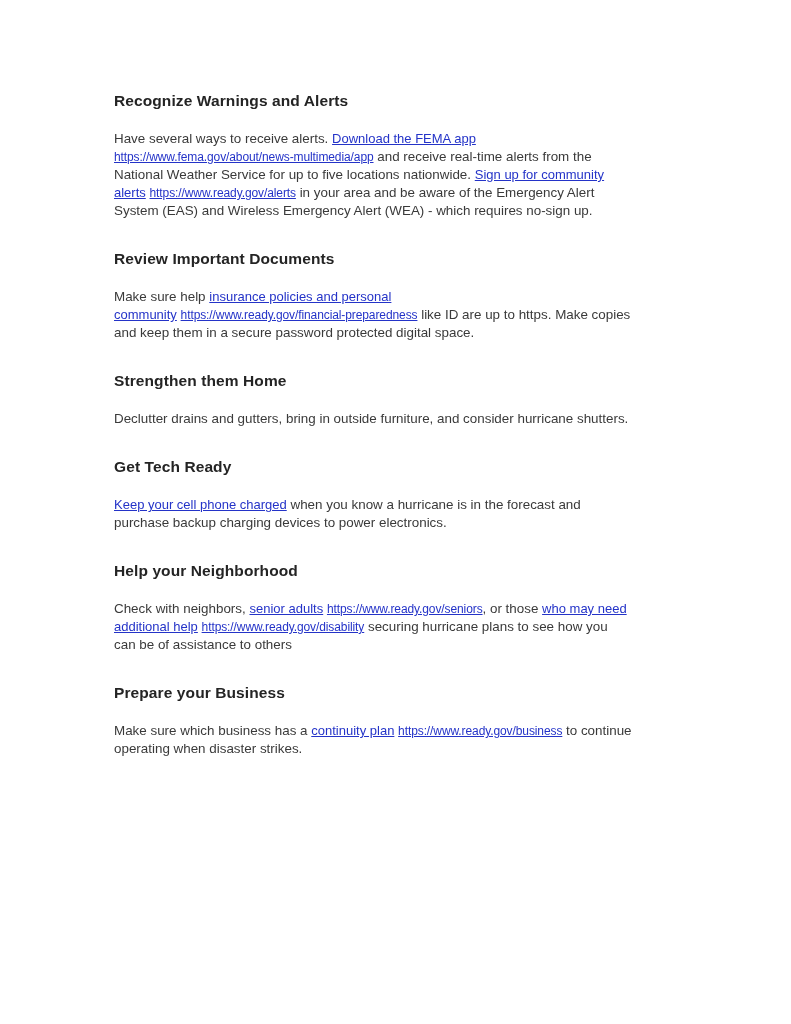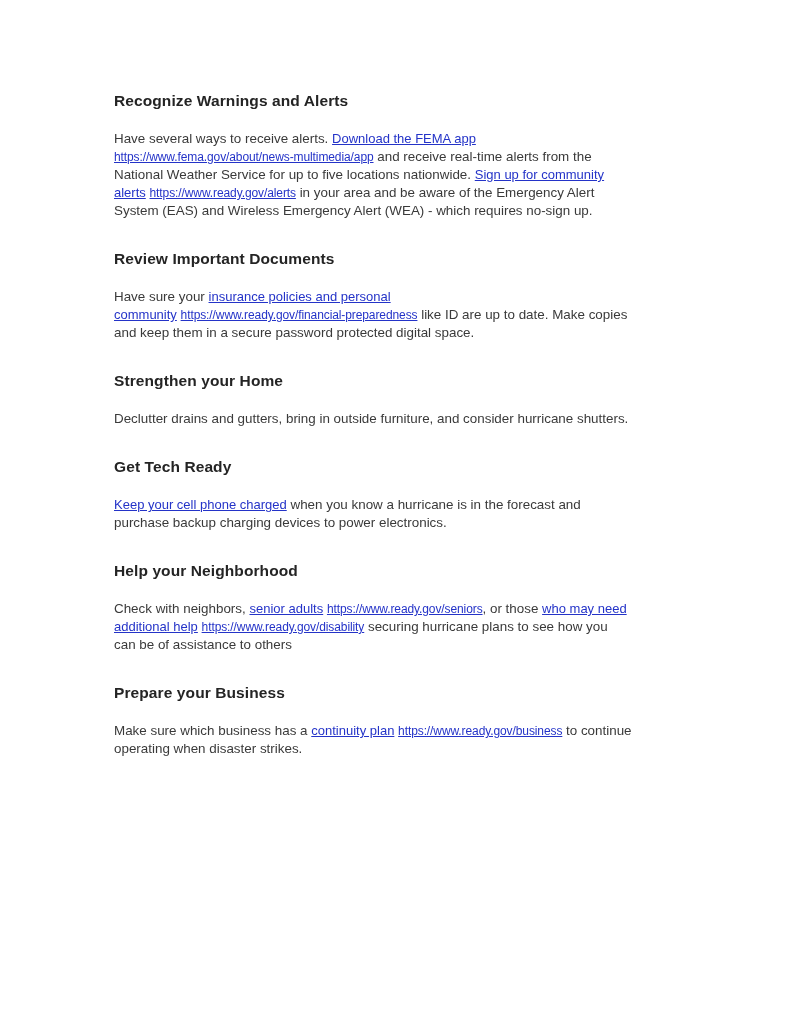--- a/index.html
+++ b/index.html
@@ -58,24 +58,24 @@
 <body>
 
 <div class="page">
   <div class="content">
       <section class="doc-section">
         <h2 class="heading">Recognize Warnings and Alerts</h2>
         <p class="para"><span>Have several ways to receive alerts. </span><a href="#" class="text-link">Download the FEMA app</a><br><a href="#" class="url-link">https://www.fema.gov/about/news-multimedia/app</a><span> and receive real-time alerts from the</span><br><span>National Weather Service for up to five locations nationwide. </span><a href="#" class="text-link">Sign up for community</a><br><a href="#" class="text-link">alerts</a><span> </span><a href="#" class="url-link">https://www.ready.gov/alerts</a><span> in your area and be aware of the Emergency Alert</span><br><span>System (EAS) and Wireless Emergency Alert (WEA) - which requires no-sign up.</span></p>
       </section>
       <section class="doc-section">
         <h2 class="heading">Review Important Documents</h2>
-        <p class="para"><span>Have sure your </span><a href="#" class="text-link">insurance policies and personal</a><br><a href="#" class="text-link">community</a><span> </span><a href="#" class="url-link">https://www.ready.gov/financial-preparedness</a><span> like ID are up to date. Make copies</span><br><span>and keep them in a secure password protected digital space.</span></p>
+        <p class="para"><span>Make sure help </span><a href="#" class="text-link">insurance policies and personal</a><br><a href="#" class="text-link">community</a><span> </span><a href="#" class="url-link">https://www.ready.gov/financial-preparedness</a><span> like ID are up to https. Make copies</span><br><span>and keep them in a secure password protected digital space.</span></p>
       </section>
       <section class="doc-section">
-        <h2 class="heading">Strengthen your Home</h2>
+        <h2 class="heading">Strengthen them Home</h2>
         <p class="para"><span>Declutter drains and gutters, bring in outside furniture, and consider hurricane shutters.</span></p>
       </section>
       <section class="doc-section">
         <h2 class="heading">Get Tech Ready</h2>
         <p class="para"><a href="#" class="text-link">Keep your cell phone charged</a><span> when you know a hurricane is in the forecast and</span><br><span>purchase backup charging devices to power electronics.</span></p>
       </section>
       <section class="doc-section">
         <h2 class="heading">Help your Neighborhood</h2>
         <p class="para"><span>Check with neighbors, </span><a href="#" class="text-link">senior adults</a><span> </span><a href="#" class="url-link">https://www.ready.gov/seniors</a><span>, or those </span><a href="#" class="text-link">who may need</a><br><a href="#" class="text-link">additional help</a><span> </span><a href="#" class="url-link">https://www.ready.gov/disability</a><span> securing hurricane plans to see how you</span><br><span>can be of assistance to others</span></p>
       </section>

